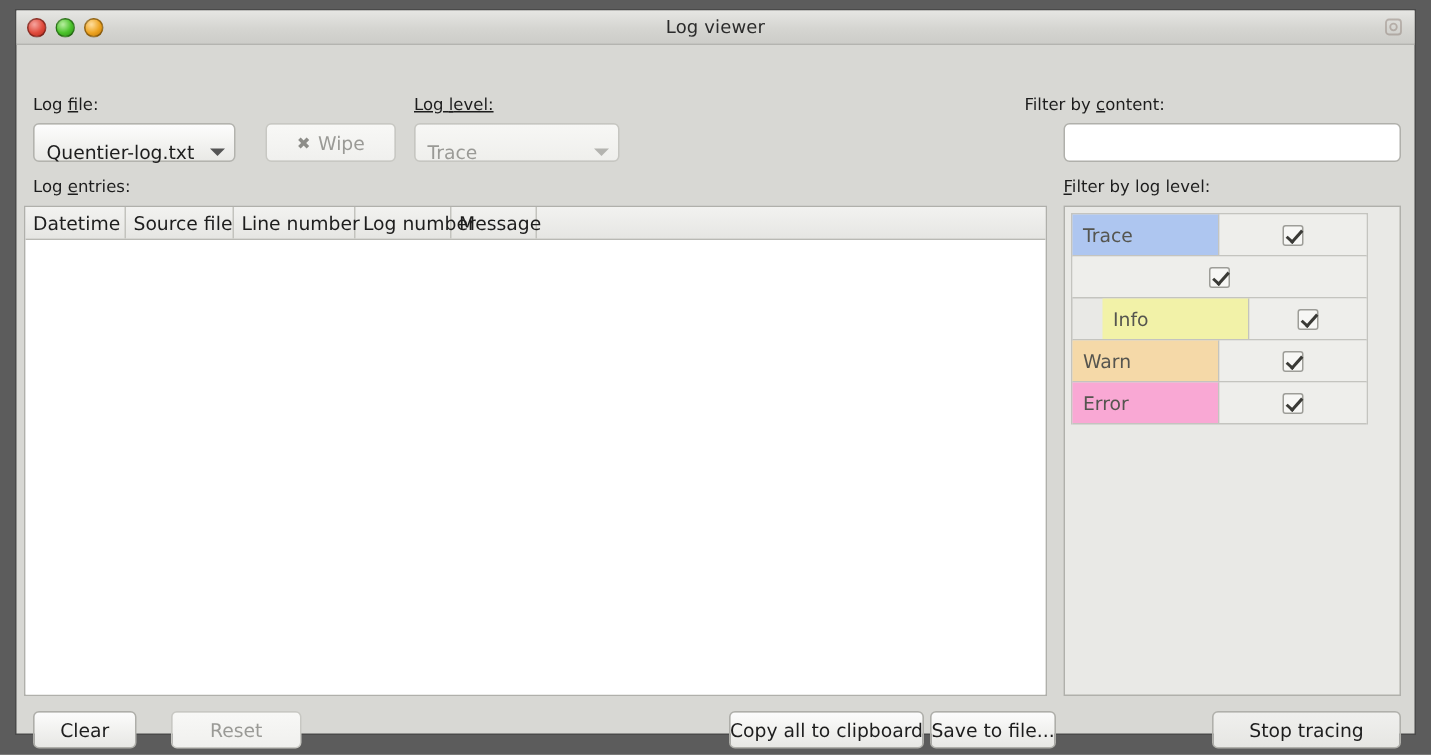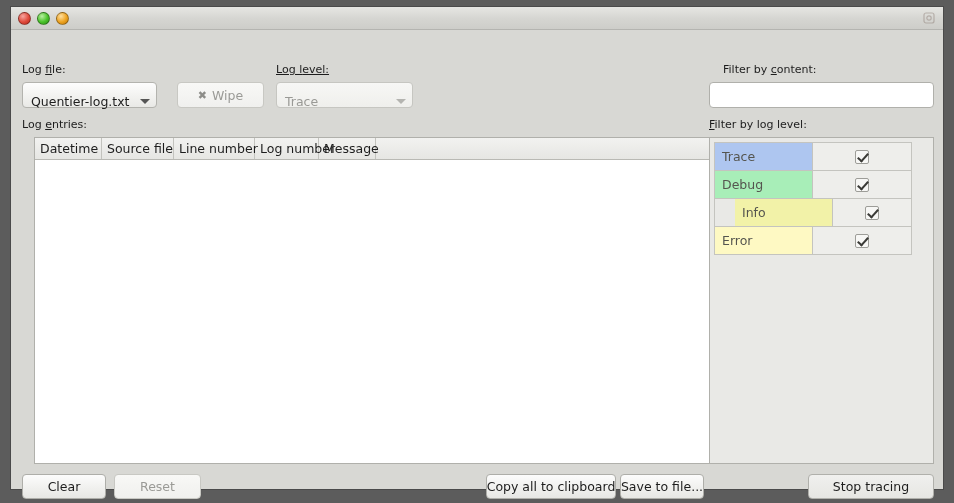--- a/index.html
+++ b/index.html
@@ -240,20 +240,21 @@
 <body>
 
 <div id="window">
 
   <div id="titlebar">
     <div class="lights">
       <div class="light close"></div>
       <div class="light max"></div>
       <div class="light min"></div>
     </div>
+    <div id="title-text">Log viewer</div>
     <div id="titlebar-right-icon">
       <svg width="16" height="16" viewBox="0 0 16 16">
         <rect x="3" y="3" width="10" height="10" rx="2" fill="none" stroke="#8a7a72" stroke-width="1.2"></rect>
         <circle cx="8" cy="8" r="2.2" fill="none" stroke="#8a7a72" stroke-width="1.2"></circle>
       </svg>
     </div>
   </div>
 
   <div id="content">
 
@@ -271,74 +272,79 @@
 
     <div class="lbl" style="left:265px; top:33px;text-decoration:underline;">Log <span class="mn">l</span>evel:</div>
 
     <div class="combo disabled" style="left:265px; top:52px; width:137px; height:26px;">
       <span>Trace</span>
       <span class="arrow"></span>
     </div>
 
     <div class="lbl" style="left:11px; top:88px;">Log <span class="mn">e</span>ntries:</div>
 
-    <div id="log-table" style="left:23px; top:107px; width:682px; height:327px;">
+    <div id="log-table" style="left:5px; top:107px; width:682px; height:327px;">
       <div id="log-header">
         <div class="hcell" style="width:67px;">Datetime</div>
         <div class="hcell" style="width:72px;">Source file</div>
         <div class="hcell" style="width:81px;">Line number</div>
         <div class="hcell" style="width:64px;">Log number</div>
         <div class="hcell" style="width:57px;">Message</div>
         <div class="hcell hfill"></div>
       </div>
       <div id="log-body"></div>
     </div>
 
-    <div class="lbl" style="left:712px; top:33px;">Filter by <span class="mn">c</span>ontent:</div>
+    <div class="lbl" style="left:672px; top:33px;">Filter by <span class="mn">c</span>ontent:</div>
 
     <input id="filter-input" type="text" style="left: 698px; top: 52px; width: 225px; height: 26px;" value="" placeholder="">
 
     <div class="lbl" style="left:698px; top:88px;"><span class="mn">F</span>ilter by log level:</div>
 
     <div id="level-panel" style="left:698px; top:107px; width:225px; height:327px;">
       <div id="level-list">
 
         <div class="level-row">
           <div class="level-name" style="background: rgb(174, 198, 240);">Trace</div>
           <div class="level-check">
             <span class="cbox checked"></span>
           </div>
         </div>
 
         <div class="level-row">
-          <div class="level-name" style="background: rgb(168, 238, 184);">Debug</div>
           <div class="level-check">
             <span class="cbox checked"></span>
           </div>
         </div>
 
         <div class="level-row">
           <div class="level-name" style="background: rgb(242, 242, 168); margin-left: 20px;">Info</div>
           <div class="level-check">
             <span class="cbox checked"></span>
           </div>
         </div>
 
-
-        <div class="level-row">
-          <div class="level-name" style="background: #fef9c3;">Error</div>
+        <div class="level-row">
+          <div class="level-name" style="background: rgb(245, 217, 168);">Warn</div>
+          <div class="level-check">
+            <span class="cbox checked"></span>
+          </div>
+        </div>
+
+        <div class="level-row">
+          <div class="level-name" style="background: #f9a8d4;">Error</div>
           <div class="level-check">
             <span class="cbox checked"></span>
           </div>
         </div>
 
       </div>
     </div>
 
-    <div class="btn" style="left:11px; top:444px; width:84px; height:25px;">
+    <div class="btn" style="left:11px; top:444px; width:69px; height:25px;">
       <span>Clear</span>
     </div>
 
     <div class="btn disabled" style="left:103px; top:444px; width:87px; height:25px;align-items:center;">
       <span>Reset</span>
     </div>
 
     <div class="btn" style="left:475px; top:444px; width:130px; height:25px;">
       <span>Copy all to clipboard</span>
     </div>

